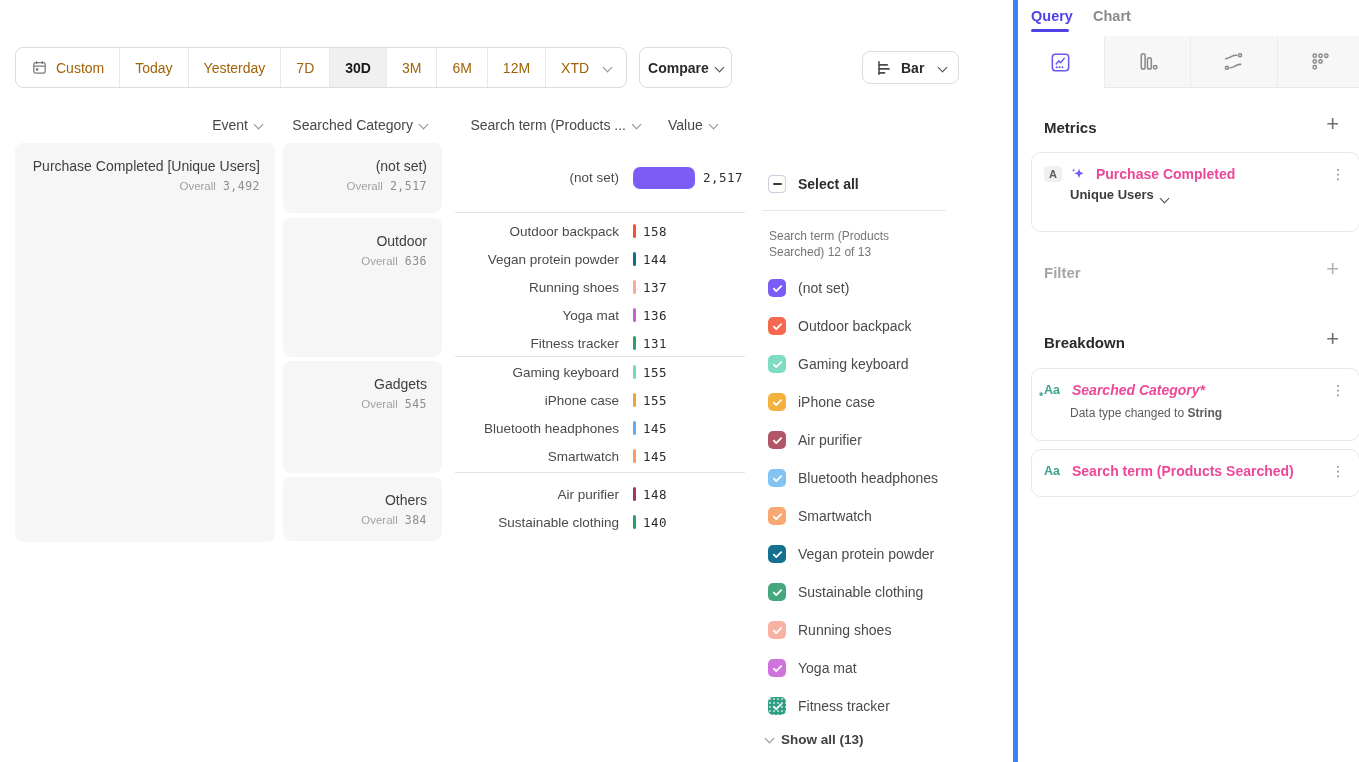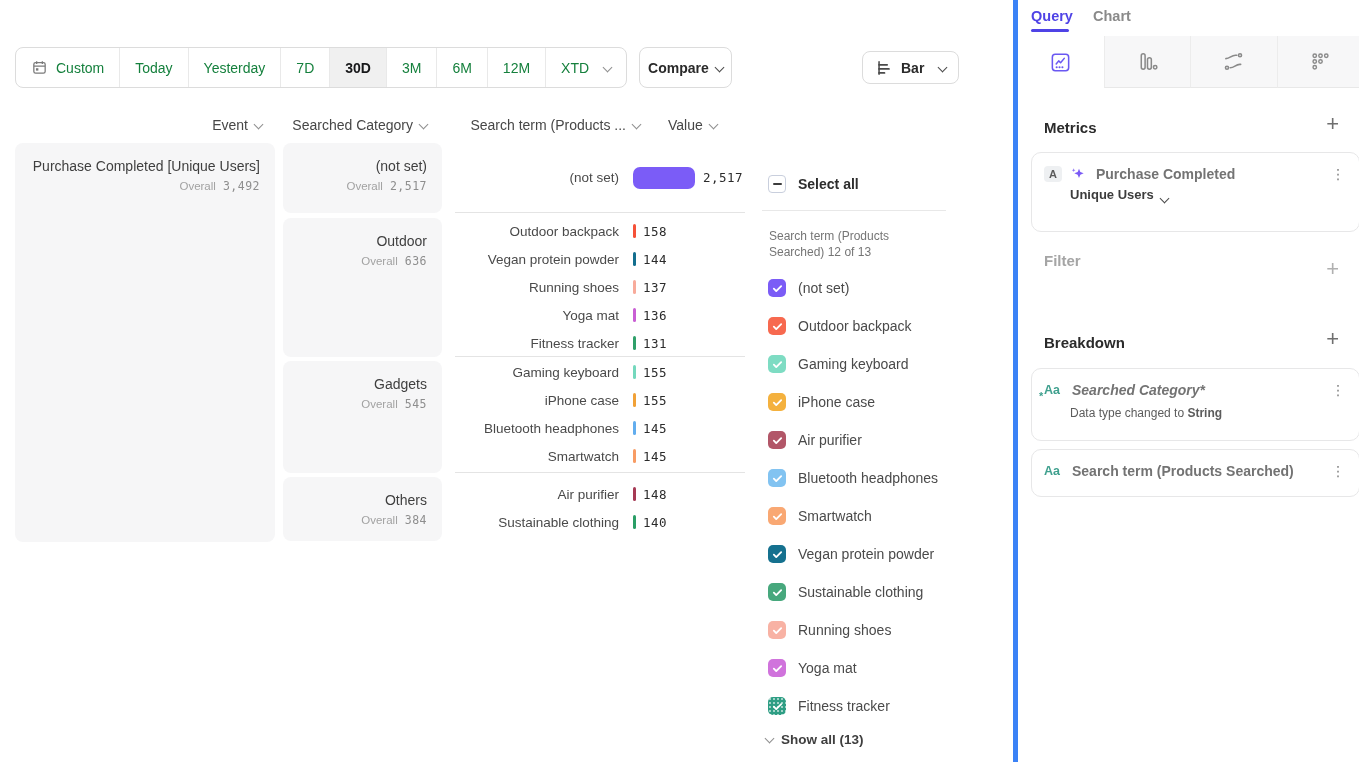--- a/index.html
+++ b/index.html
@@ -8,21 +8,21 @@
   .mono{font-family:"DejaVu Sans Mono",monospace;}
 
   
   .chev{display:inline-block;width:6px;height:6px;border-right:1.6px solid #8f8f8f;
         border-bottom:1.6px solid #8f8f8f;transform:rotate(45deg);margin-left:7px;vertical-align:2px;}
   .chev.dark{border-color:#4a4a4a;}
 
   
   .toolbar{position:absolute;left:15px;top:47px;display:flex;align-items:stretch;}
   .date-control{display:flex;border:1px solid #dcdcdc;border-radius:8px;height:39px;background:#fff;}
-  .dc-item{display:flex;align-items:center;gap:8px;padding:0 15px;font-size:14px;color:#15803d;
+  .dc-item{display:flex;align-items:center;gap:8px;padding:0 15px;font-size:14px;color:#a16207;
            border-left:1px solid #e9e9e9;cursor:pointer;white-space:nowrap;}
   .dc-item:first-child{border-left:none;border-radius:8px 0 0 8px;}
   .dc-item:last-child{border-radius:0 8px 8px 0;}
   .dc-item.selected{background:#f0f0f0;color:#17181a;font-weight:bold;}
   .compare-btn{margin-left:12px;display:flex;align-items:center;border:1px solid #dcdcdc;
                border-radius:8px;padding:0 8px;font-size:14px;font-weight:bold;color:#2a2a2a;background:#fff;}
   .bar-btn{position:absolute;left:862px;top:51px;height:31px;display:flex;align-items:center;gap:8px;
            border:1px solid #dcdcdc;border-radius:8px;padding:0 12px;font-size:14px;font-weight:bold;color:#2a2a2a;background:#fff;}
 
   
@@ -89,21 +89,21 @@
             border-bottom:1px solid #e8e8e8;border-left:1px solid #ececec;cursor:pointer;}
   .icon-tab.active{background:#fff;border-bottom:none;border-left:none;}
   .sb-h{position:absolute;left:26px;font-size:15px;font-weight:bold;color:#2b2b2b;}
   .sb-h.muted{color:#a5a5a5;}
   .sb-plus{position:absolute;right:20px;font-size:22px;font-weight:300;color:#6f6f6f;line-height:20px;cursor:pointer;}
   .sb-plus.muted{color:#b0b0b0;}
   .sb-card{position:absolute;left:13px;width:329px;border:1px solid #e7e7e8;border-radius:10px;
            box-sizing:border-box;padding:13px 12px;background:#fff;}
   .card-row1{display:flex;align-items:center;}
   .badge{background:#eef0f2;color:#5b5b5b;font-size:11px;font-weight:bold;padding:2px 5px;border-radius:4px;margin-right:8px;}
-  .card-title{font-size:14px;font-weight:bold;color:#737373;flex:1;margin-left:10px;white-space:nowrap;
+  .card-title{font-size:14px;font-weight:bold;color:#ec4899;flex:1;margin-left:10px;white-space:nowrap;
               overflow:hidden;text-overflow:ellipsis;}
   .card-title.italic{font-style:italic;}
   .kebab{color:#808080;font-size:14px;line-height:14px;cursor:pointer;padding:0 2px;}
   .card-row2{margin-top:5px;margin-left:26px;font-size:13px;font-weight:bold;color:#3c3c3c;
              display:flex;align-items:flex-end;}
   .card-note{margin-top:8px;margin-left:26px;font-size:12px;color:#5c5c5c;}
   .aa-icon{position:relative;color:#3fa08e;font-size:12.5px;font-weight:bold;width:18px;flex-shrink:0;}
   .aa-icon .star{position:absolute;left:-5px;bottom:-5px;font-size:11px;}
 </style>
 </head>
@@ -456,21 +456,21 @@
         </svg>
         <span class="card-title">Purchase Completed</span>
         <span class="kebab">⋮</span>
       </div>
       <div class="card-row2">
         <span>Unique Users</span>
         <i class="chev dark"></i>
       </div>
     </div>
 
-    <div class="sb-h muted" style="top:252px;">Filter</div>
+    <div class="sb-h muted" style="top:264px;">Filter</div>
     <div class="sb-plus muted" style="top:259px;">+</div>
 
     <div class="sb-h" style="top:334px;">Breakdown</div>
     <div class="sb-plus" style="top:329px;">+</div>
 
     <div class="sb-card" style="top:368px;height:73px;">
       <div class="card-row1">
         <span class="aa-icon"><span>Aa</span><span class="star">*</span></span>
         <span class="card-title italic">Searched Category*</span>
         <span class="kebab">⋮</span>

